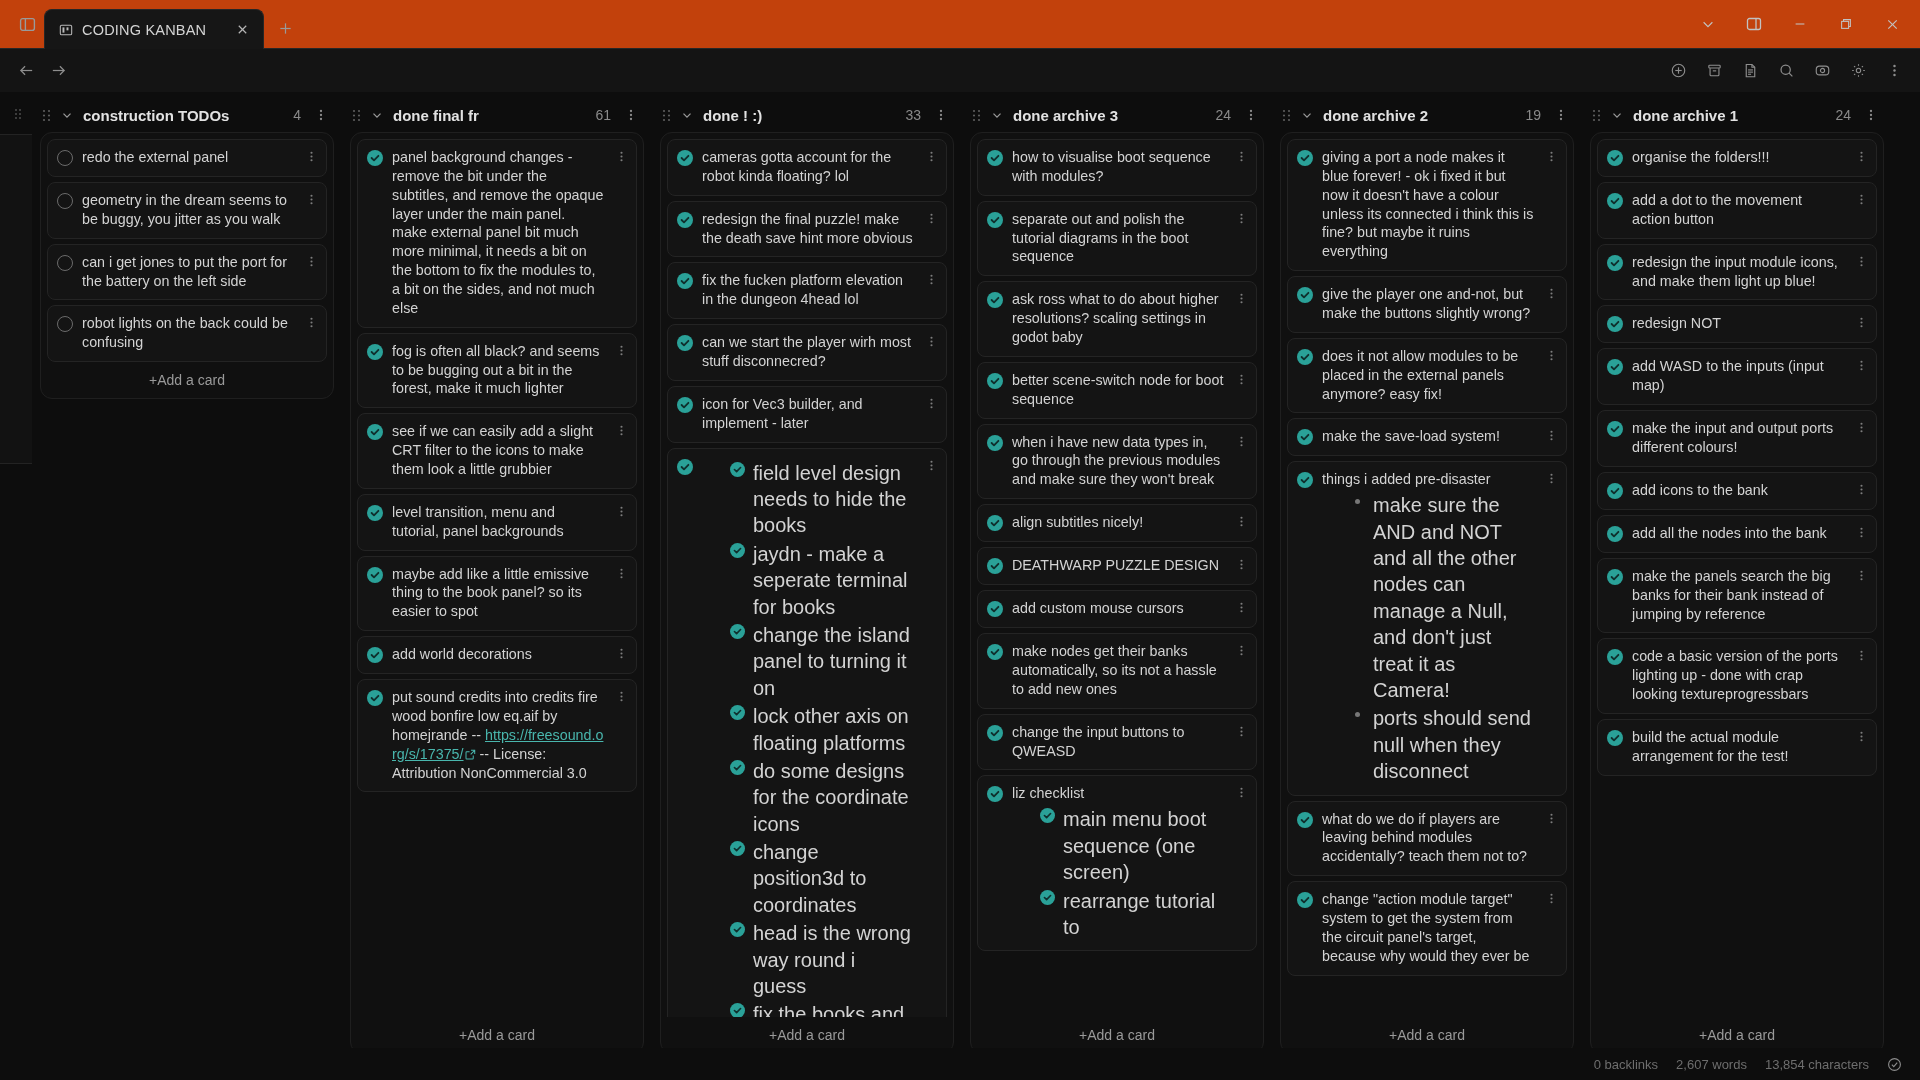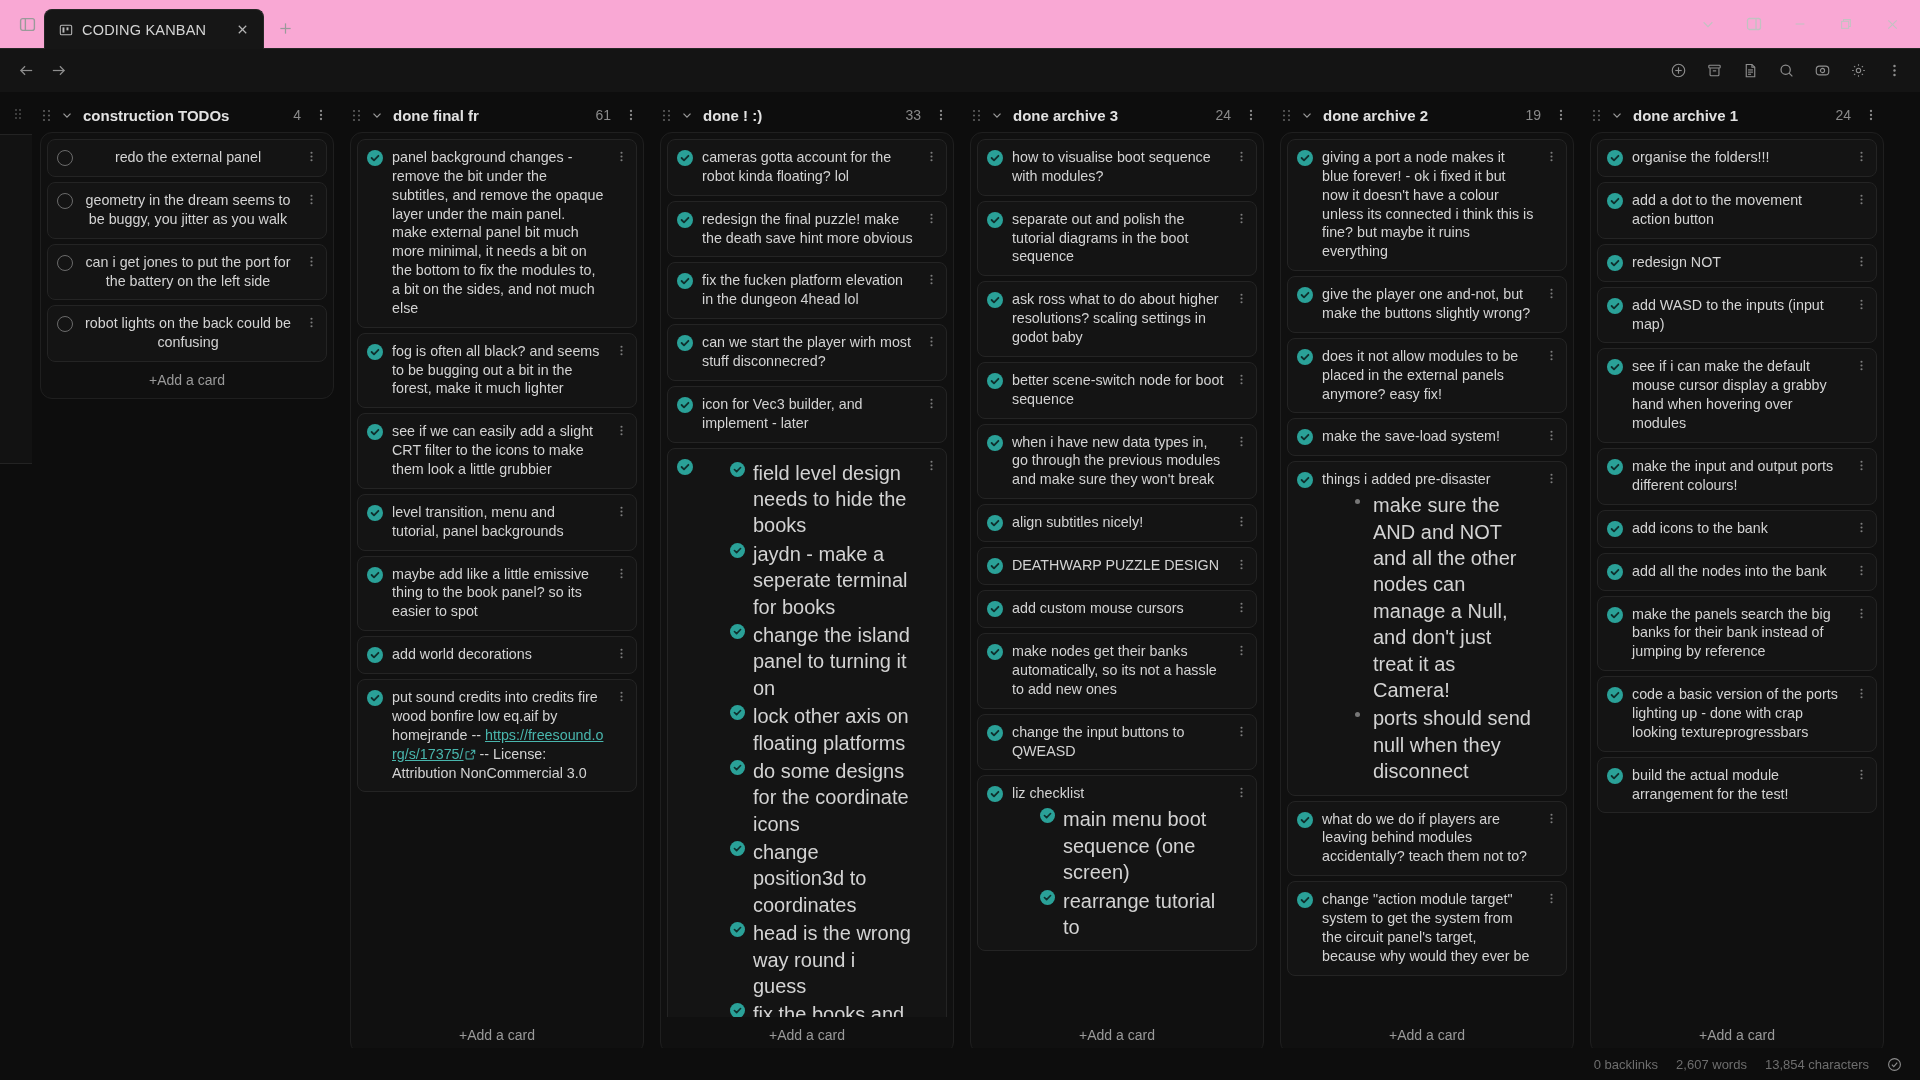--- a/index.html
+++ b/index.html
@@ -6,21 +6,21 @@
   html, body {
     width: 1920px; height: 1080px;
     background: #0d0d0d;
     font-family: "Liberation Sans", sans-serif;
     color: #dcdcdc;
     overflow: hidden;
   }
 
   
   .titlebar {
-    height: 48px; background: #f9a8d4;
+    height: 48px; background: #c2410c;
     display: flex; align-items: flex-end;
     position: relative;
   }
   .tb-left { display: flex; align-items: center; height: 48px; padding-left: 10px; }
   .icon-btn {
     width: 34px; height: 34px; display: flex; align-items: center; justify-content: center;
     color: #9a9a9a; border-radius: 4px;
   }
   .tabs { display: flex; align-items: flex-end; height: 48px; }
   .tab {
@@ -90,21 +90,21 @@
     display: flex; flex-direction: column;
     overflow: hidden;
     margin-bottom: 14px;
   }
   .cards {
     flex: 1 1 auto; min-height: 0;
     overflow: hidden;
     padding: 6px 6px 0 6px;
     display: flex; flex-direction: column; gap: 5px;
   }
-  .lane-body.compact { flex: 0 0 auto; text-align: center; }
+  .lane-body.compact { flex: 0 0 auto; }
   .lane-body.compact .cards { overflow: visible; }
 
   .card {
     border: 1px solid #242424; border-radius: 8px;
     background: #141414;
     padding: 8px 6px 9px 9px;
     display: flex; gap: 9px; align-items: flex-start;
     flex: 0 0 auto;
   }
   .card-main { flex: 1 1 auto; min-width: 0; }
@@ -1133,51 +1133,51 @@
                 <circle cx="7" cy="11" r="1.15"></circle>
               </svg></span>
           </div>
           <div class="card">
             <span class="cb on">
               <svg width="10" height="10" viewBox="0 0 10 10" fill="none" stroke="#0f2f2d" stroke-width="1.8" stroke-linecap="round" stroke-linejoin="round">
                 <polyline points="1.6,5 4,7.4 8.4,2.8"></polyline>
               </svg>
             </span>
             <div class="card-main">
+              <div class="card-text">redesign the input module icons, and make them light up blue!</div>
+            </div>
+            <span class="card-menu"><svg width="13" height="13" viewBox="0 0 14 14" fill="currentColor">
+                <circle cx="7" cy="3" r="1.15"></circle>
+                <circle cx="7" cy="7" r="1.15"></circle>
+                <circle cx="7" cy="11" r="1.15"></circle>
+              </svg></span>
+          </div>
+          <div class="card">
+            <span class="cb on">
+              <svg width="10" height="10" viewBox="0 0 10 10" fill="none" stroke="#0f2f2d" stroke-width="1.8" stroke-linecap="round" stroke-linejoin="round">
+                <polyline points="1.6,5 4,7.4 8.4,2.8"></polyline>
+              </svg>
+            </span>
+            <div class="card-main">
               <div class="card-text">redesign NOT</div>
             </div>
             <span class="card-menu"><svg width="13" height="13" viewBox="0 0 14 14" fill="currentColor">
                 <circle cx="7" cy="3" r="1.15"></circle>
                 <circle cx="7" cy="7" r="1.15"></circle>
                 <circle cx="7" cy="11" r="1.15"></circle>
               </svg></span>
           </div>
           <div class="card">
             <span class="cb on">
               <svg width="10" height="10" viewBox="0 0 10 10" fill="none" stroke="#0f2f2d" stroke-width="1.8" stroke-linecap="round" stroke-linejoin="round">
                 <polyline points="1.6,5 4,7.4 8.4,2.8"></polyline>
               </svg>
             </span>
             <div class="card-main">
               <div class="card-text">add WASD to the inputs (input map)</div>
-            </div>
-            <span class="card-menu"><svg width="13" height="13" viewBox="0 0 14 14" fill="currentColor">
-                <circle cx="7" cy="3" r="1.15"></circle>
-                <circle cx="7" cy="7" r="1.15"></circle>
-                <circle cx="7" cy="11" r="1.15"></circle>
-              </svg></span>
-          </div>
-          <div class="card">
-            <span class="cb on">
-              <svg width="10" height="10" viewBox="0 0 10 10" fill="none" stroke="#0f2f2d" stroke-width="1.8" stroke-linecap="round" stroke-linejoin="round">
-                <polyline points="1.6,5 4,7.4 8.4,2.8"></polyline>
-              </svg>
-            </span>
-            <div class="card-main">
-              <div class="card-text">see if i can make the default mouse cursor display a grabby hand when hovering over modules</div>
             </div>
             <span class="card-menu"><svg width="13" height="13" viewBox="0 0 14 14" fill="currentColor">
                 <circle cx="7" cy="3" r="1.15"></circle>
                 <circle cx="7" cy="7" r="1.15"></circle>
                 <circle cx="7" cy="11" r="1.15"></circle>
               </svg></span>
           </div>
           <div class="card">
             <span class="cb on">
               <svg width="10" height="10" viewBox="0 0 10 10" fill="none" stroke="#0f2f2d" stroke-width="1.8" stroke-linecap="round" stroke-linejoin="round">

